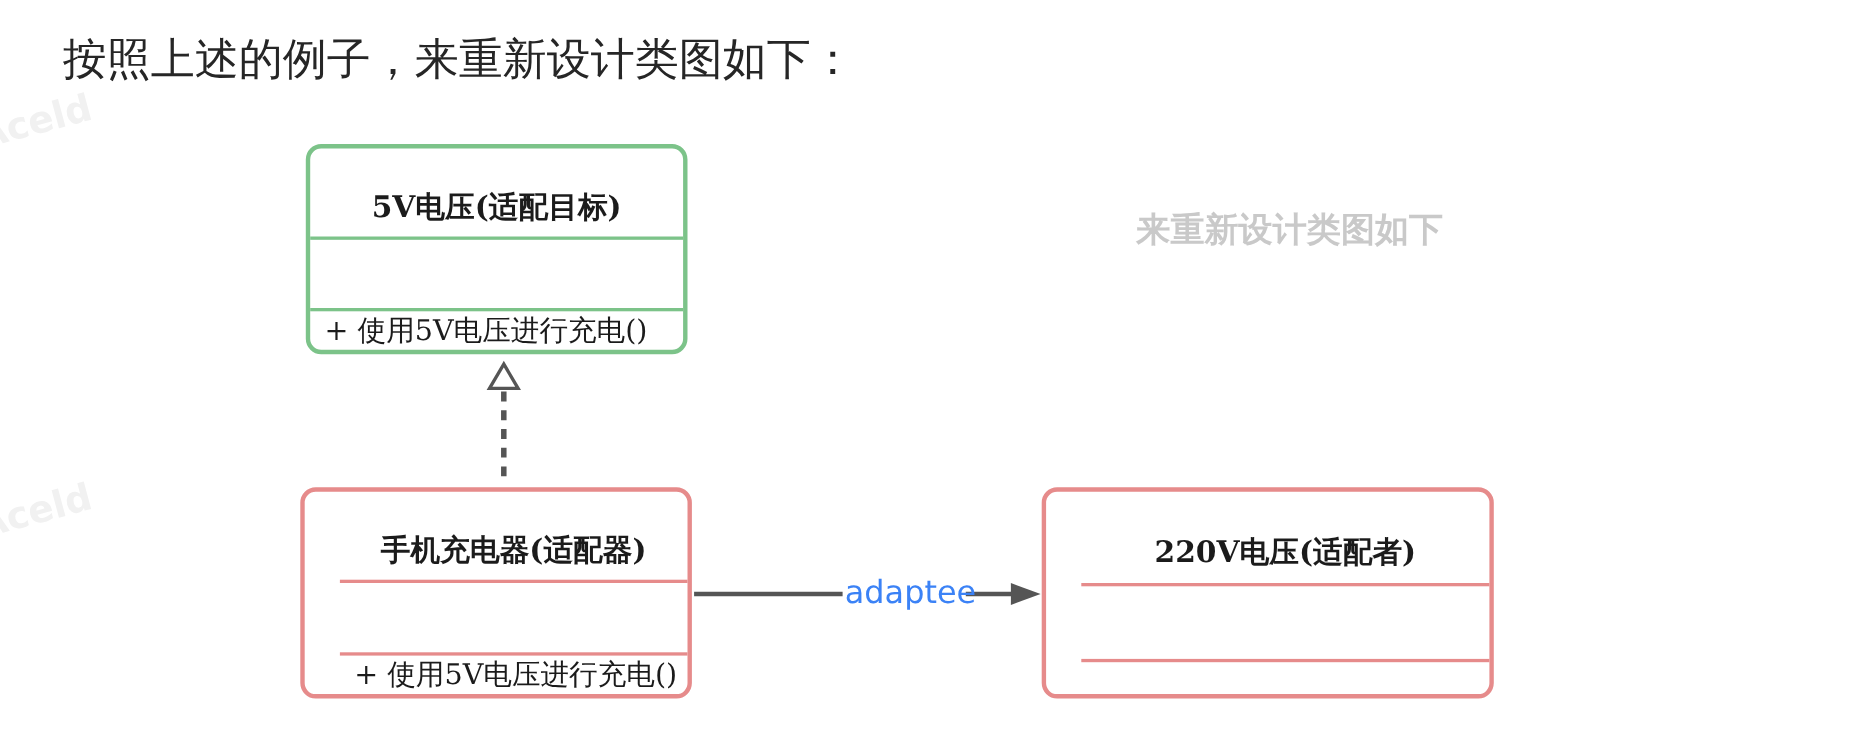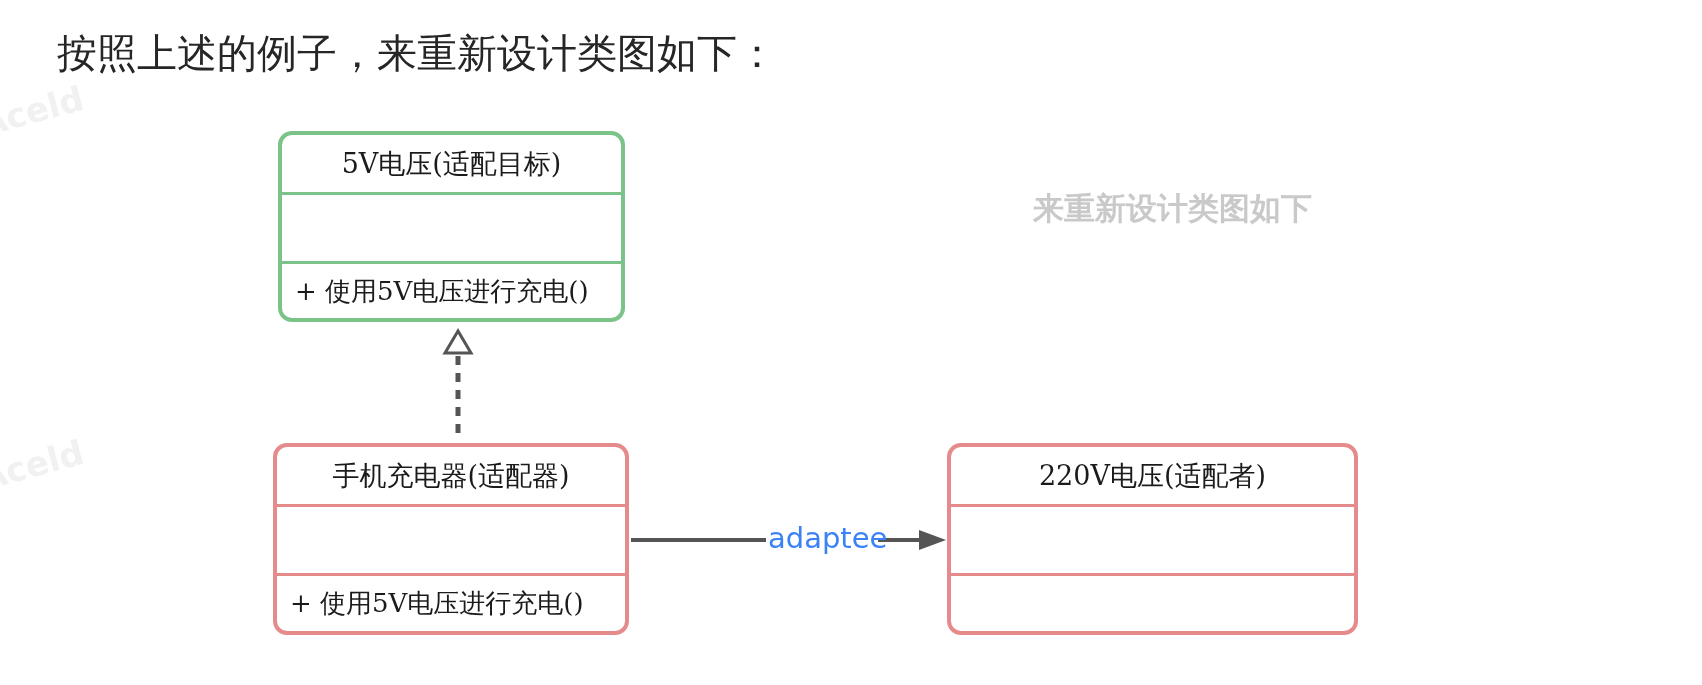--- a/index.html
+++ b/index.html
@@ -51,29 +51,30 @@
     position: absolute;
     box-sizing: border-box;
     border-radius: 14px;
     background: #ffffff;
     display: flex;
     flex-direction: column;
     font-family: "DejaVu Serif", "Liberation Serif", serif;
     color: #1b1b1b;
   }
   .class-box.green { border: 4px solid #7cc389; }
-  .class-box.red   { border: 4px solid #e68b8b; }
+  .class-box.red   { border: 4px solid #e68b8b; padding-left: 32px; }
   .class-box .row-title {
     height: 57px;
     display: flex;
     align-items: center;
     justify-content: center;
     font-size: 27px;
-    font-weight: normal;
+    font-weight: bold;
     white-space: pre;
+    margin-top: 26px;
   }
   .class-box.green .row-title { border-bottom: 3px solid #7cc389; }
   .class-box.red   .row-title { border-bottom: 3px solid #e68b8b; }
   .class-box .row-attrs { height: 66px; }
   .class-box.green .row-attrs { border-bottom: 3px solid #7cc389; }
   .class-box.red   .row-attrs { border-bottom: 3px solid #e68b8b; }
   .class-box .row-methods {
     flex: 1;
     display: flex;
     align-items: center;

